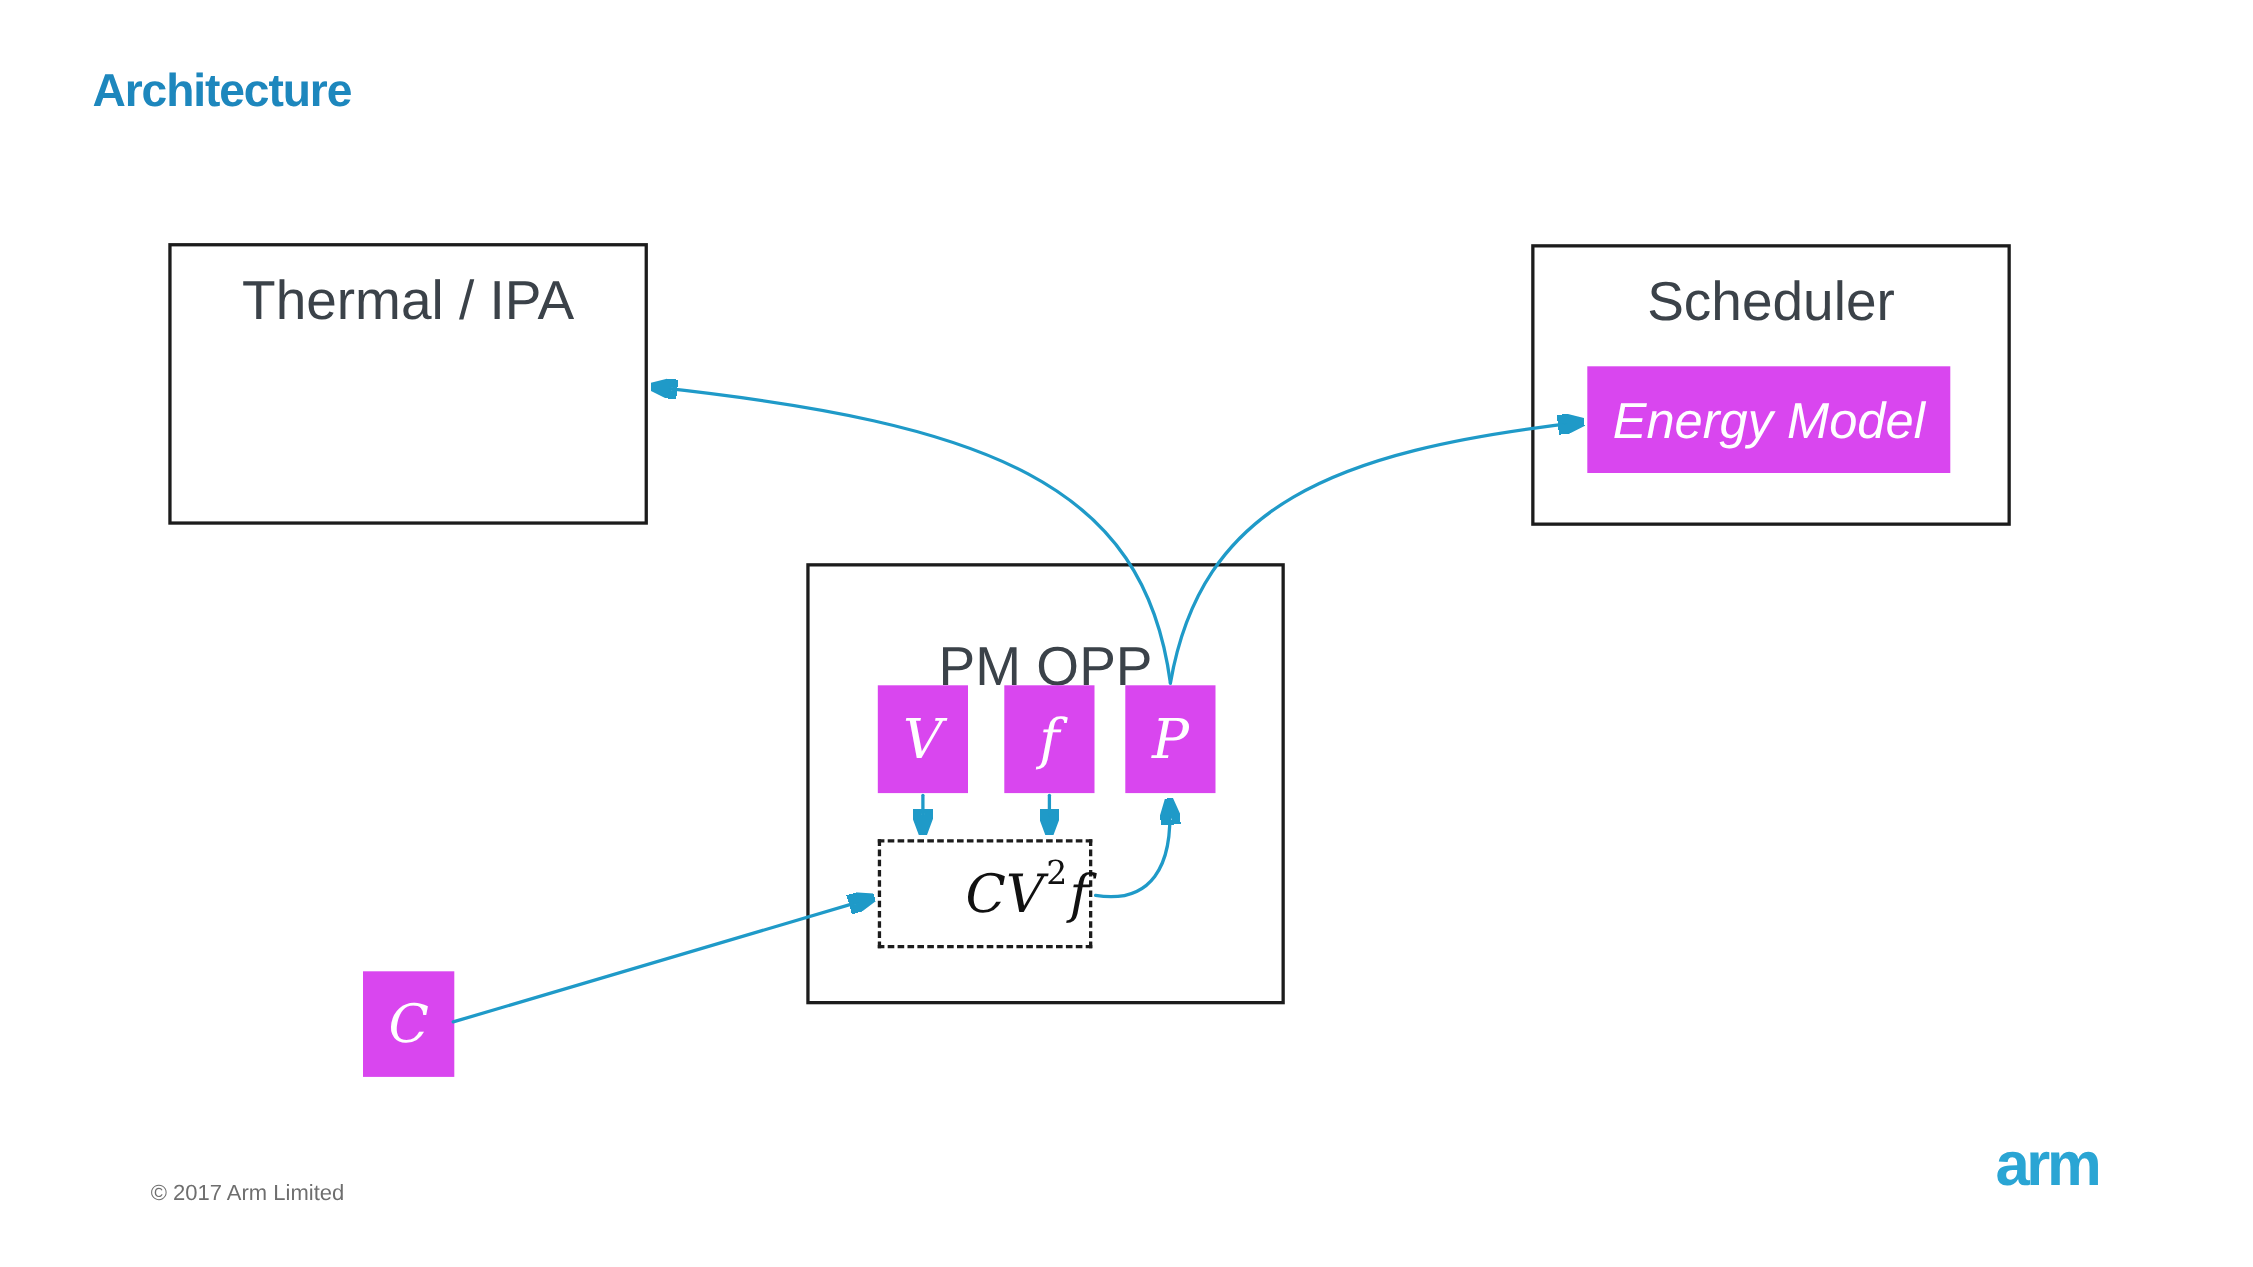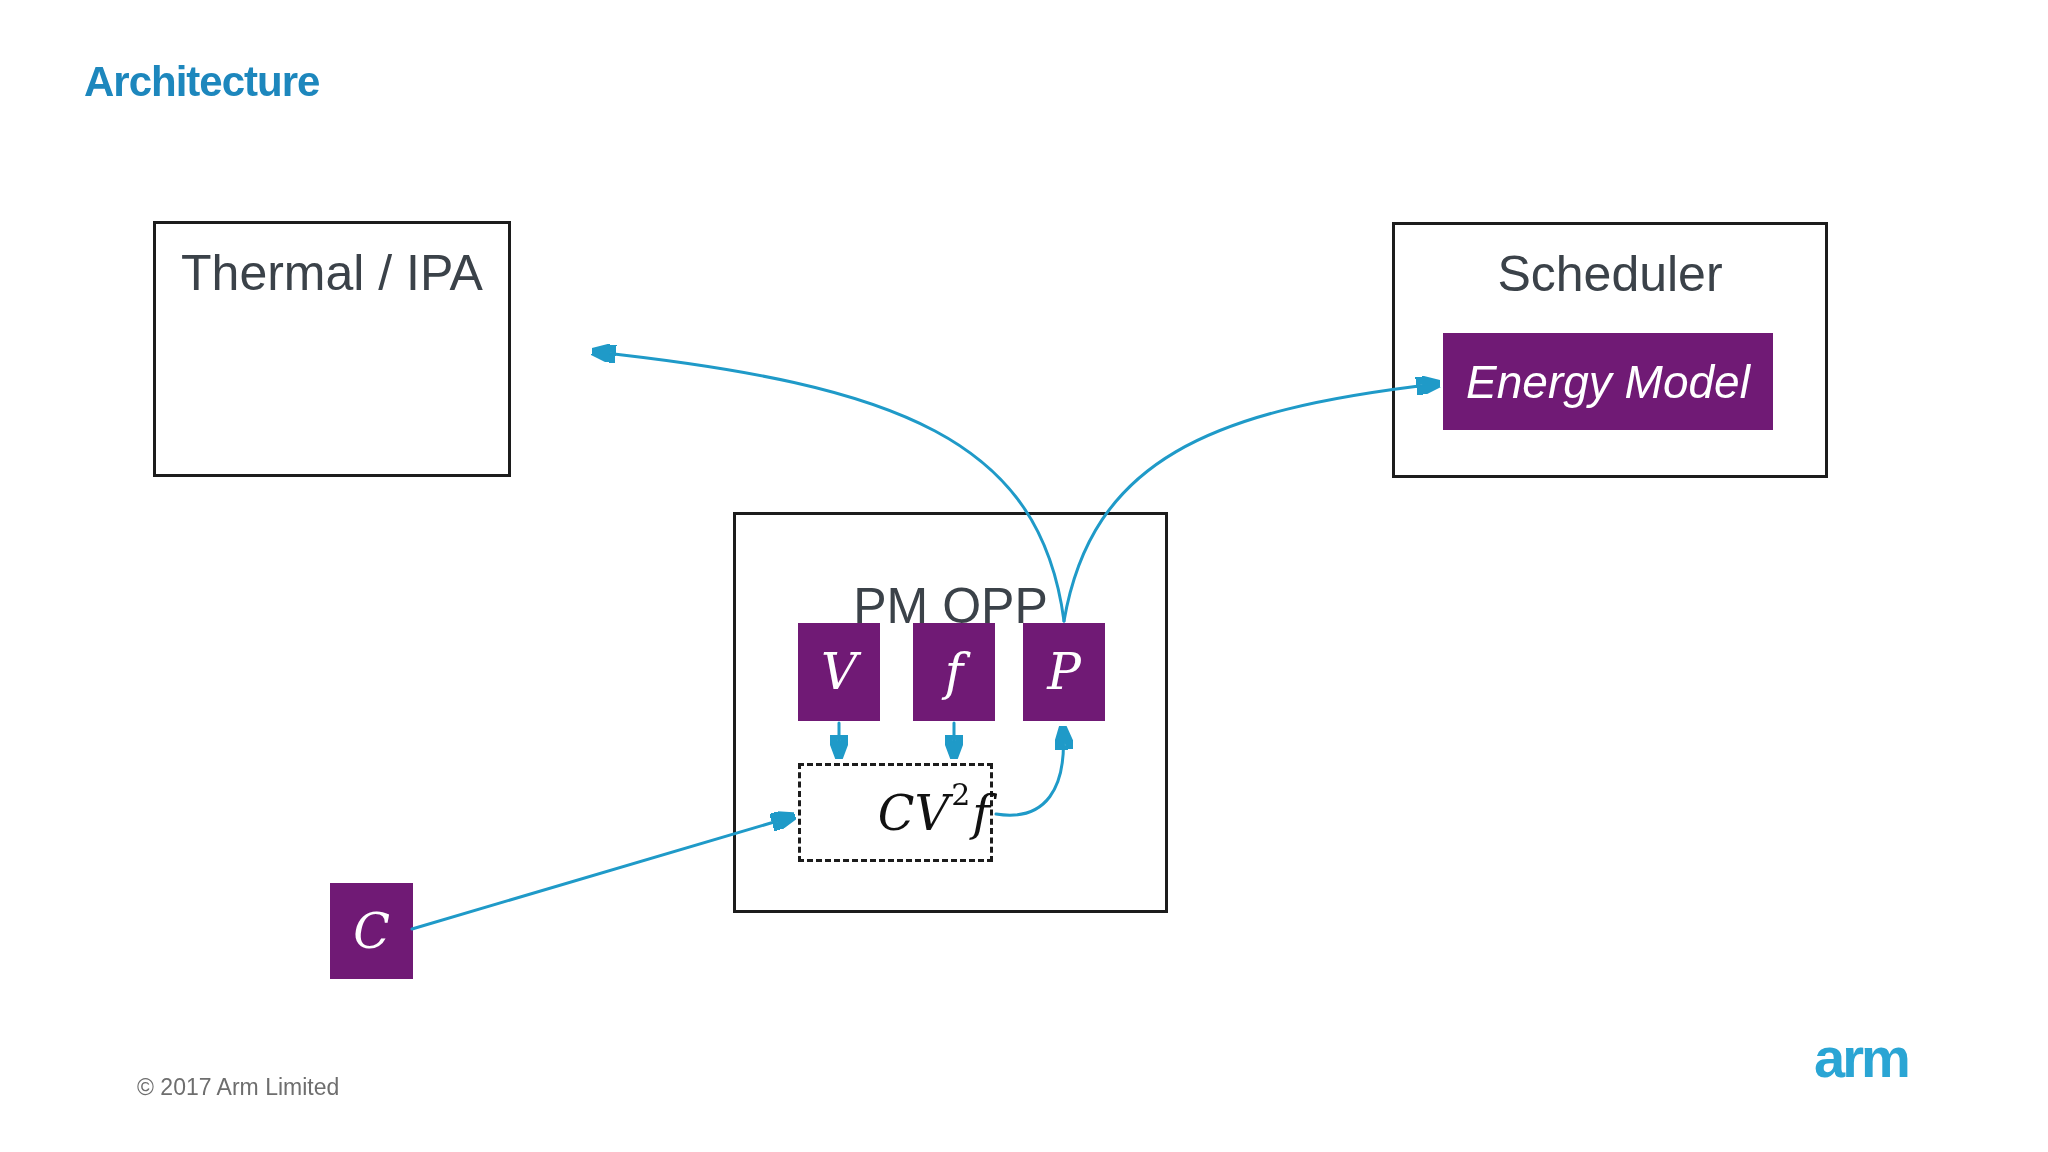--- a/index.html
+++ b/index.html
@@ -29,29 +29,29 @@
     box-sizing: border-box;
   }
   .outer-box .box-title {
     display: block;
     text-align: center;
     font-size: 50px;
     color: #3b4249;
     padding-top: 20px;
   }
 
-  #box-thermal   { left: 153px;  top: 221px; width: 358px; height: 256px; }
+  #box-thermal   { left: 153px;  top: 221px; width: 436px; height: 256px; }
   #box-scheduler { left: 1392px; top: 222px; width: 436px; height: 256px; }
   #box-pmopp     { left: 733px;  top: 512px; width: 435px; height: 401px; }
   #box-pmopp .box-title { padding-top: 30px; margin-top: 32px; }
   #box-devtree   { left: 153px;  top: 777px; width: 435px; height: 233px; }
 
   .blue-box {
     position: absolute;
-    background: #701a75;
+    background: #d946ef;
     color: #ffffff;
     display: flex;
     align-items: center;
     justify-content: center;
   }
   .math {
     font-family: "DejaVu Serif", serif;
     font-style: italic;
   }
   #energy-model {
@@ -90,21 +90,21 @@
     left: 0; top: 0;
     width: 2048px; height: 1152px;
     pointer-events: none;
   }
   .arrows-layer path { stroke: #1f9ac8; stroke-width: 3; fill: none; stroke-linecap: round; }
 
   .copyright {
     position: absolute;
     left: 137px;
     top: 1074px;
-    font-size: 23px;
+    font-size: 20px;
     color: #6e6e6e;
   }
   .arm-logo {
     position: absolute;
     left: 1814px;
     top: 1030px;
     font-size: 56px;
     font-weight: bold;
     letter-spacing: -3px;
     color: #2aa5d4;

